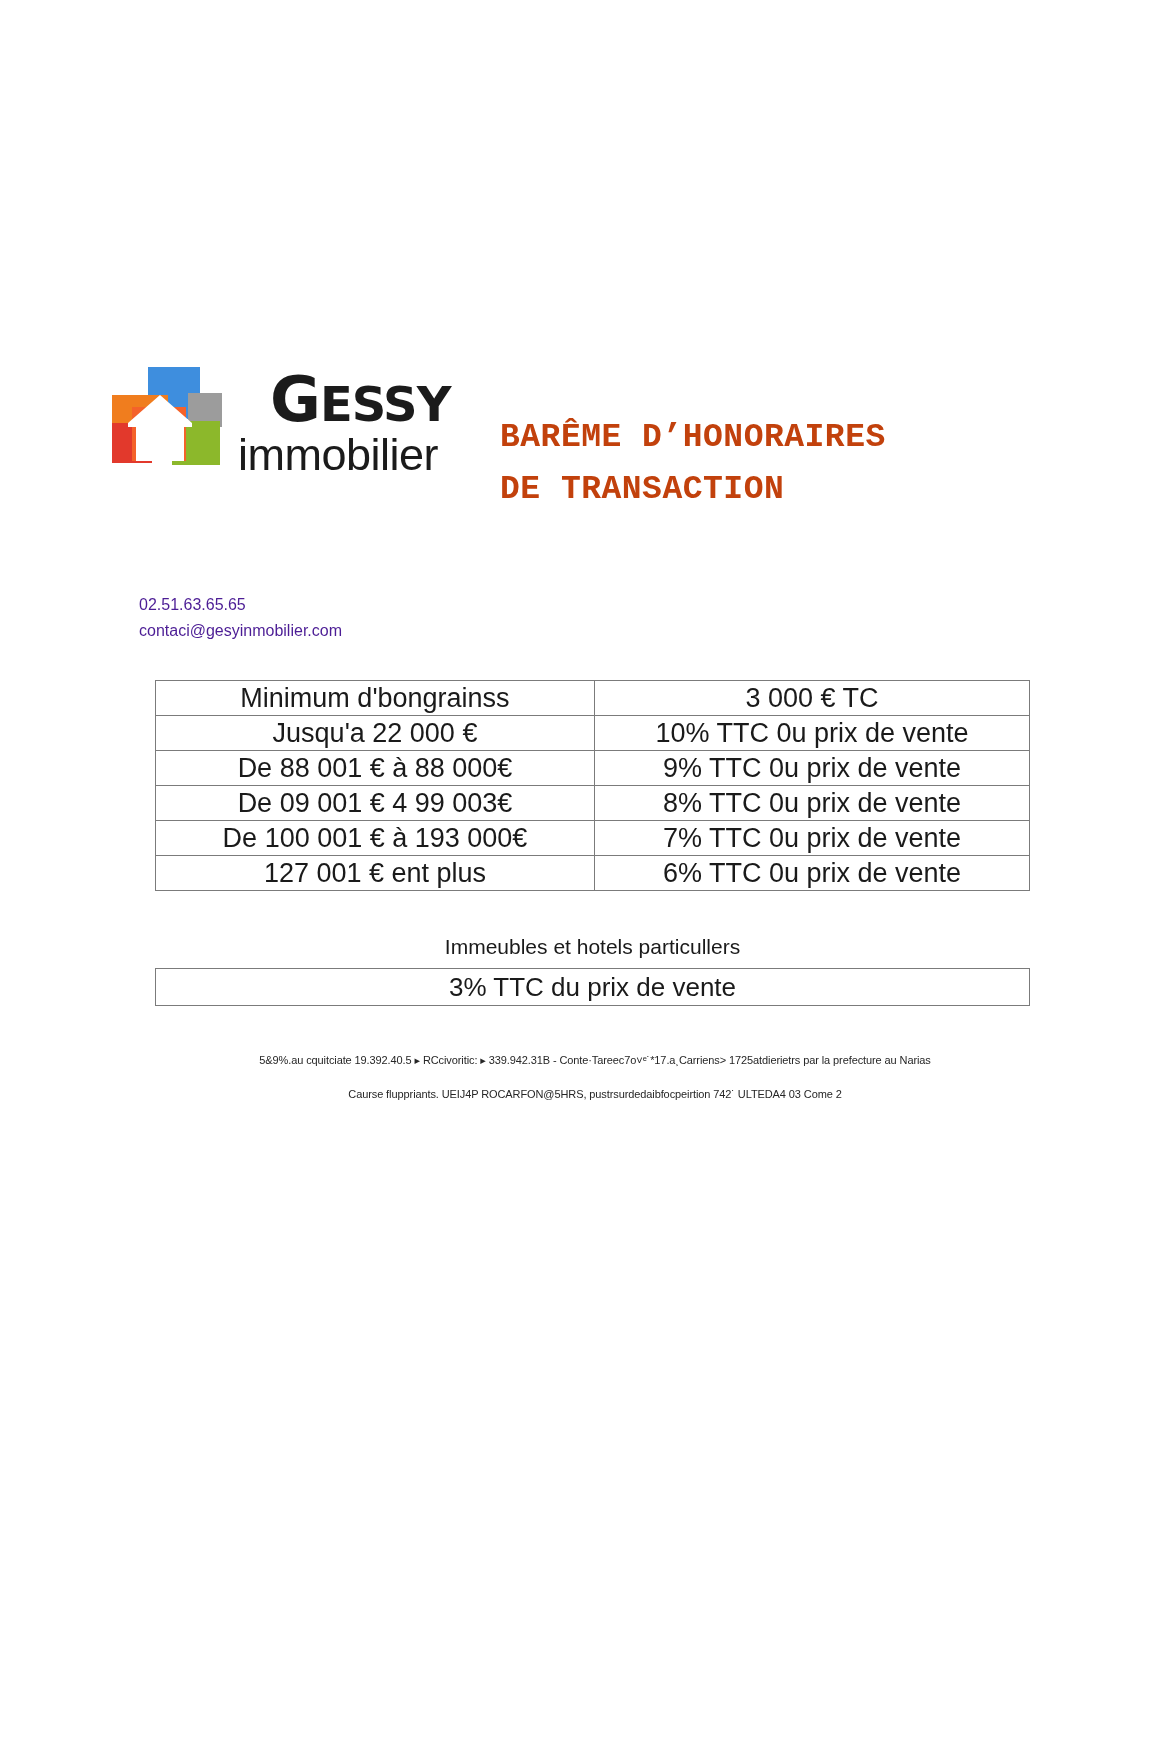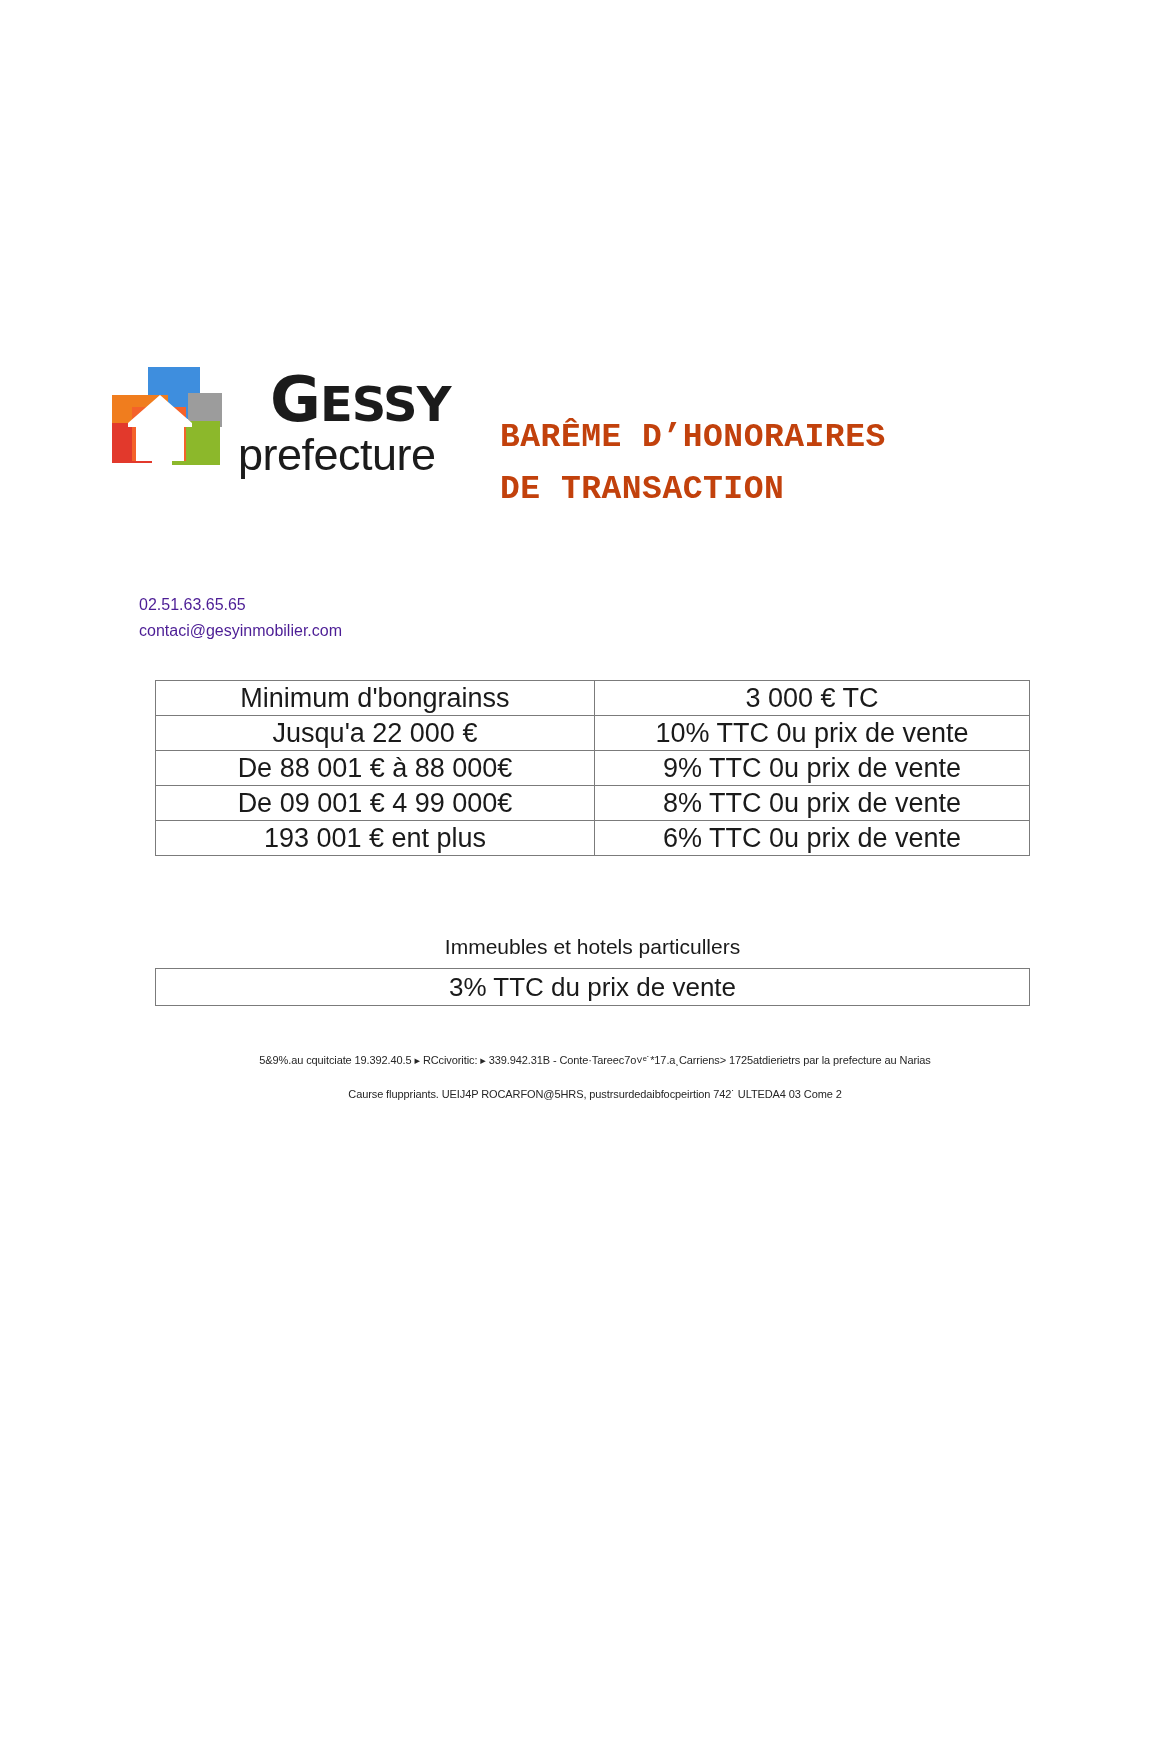--- a/index.html
+++ b/index.html
@@ -174,21 +174,21 @@
           <rect x="62" y="56" width="48" height="44" fill="#8cb82b"></rect>
           <rect x="22" y="42" width="54" height="54" fill="#f4622a"></rect>
           <path d="M18 58 L50 30 L82 58 L82 62 L74 62 L74 96 L26 96 L26 62 L18 62 Z" fill="#ffffff"></path>
           <path d="M24 58 L50 36 L76 58" fill="none" stroke="#ffffff" stroke-width="6"></path>
         </svg>
       </div>
       <div class="logo-text">
         <div class="logo-gessy">
           <span class="cap">G</span><span class="small">ESSY</span>
         </div>
-        <div class="logo-immo">prefecture</div>
+        <div class="logo-immo">immobilier</div>
       </div>
     </div>
 
     <div class="doc-title">
       <div>BARÊME D’HONORAIRES</div>
       <div>DE TRANSACTION</div>
     </div>
   </div>
 
   <div class="contact">
@@ -204,25 +204,29 @@
       </tr>
       <tr>
         <td class="left-col">Jusqu'a  22 000 €</td>
         <td>10% TTC 0u prix de vente</td>
       </tr>
       <tr>
         <td class="left-col">De 88 001 € à 88 000€</td>
         <td>9% TTC 0u prix de vente</td>
       </tr>
       <tr>
-        <td class="left-col">De 09 001 € 4 99 000€</td>
+        <td class="left-col">De 09 001 € 4 99 003€</td>
         <td>8% TTC 0u prix de vente</td>
       </tr>
       <tr>
-        <td class="left-col">193 001 € ent plus</td>
+        <td class="left-col">De 100 001 € à 193 000€</td>
+        <td>7% TTC 0u prix de vente</td>
+      </tr>
+      <tr>
+        <td class="left-col">127 001 € ent plus</td>
         <td>6% TTC 0u prix de vente</td>
       </tr>
     </tbody>
   </table>
 
   <div class="sub-title">Immeubles et hotels particullers</div>
   <table class="single-table">
     <tbody>
       <tr>
         <td>3% TTC du prix de vente</td>

